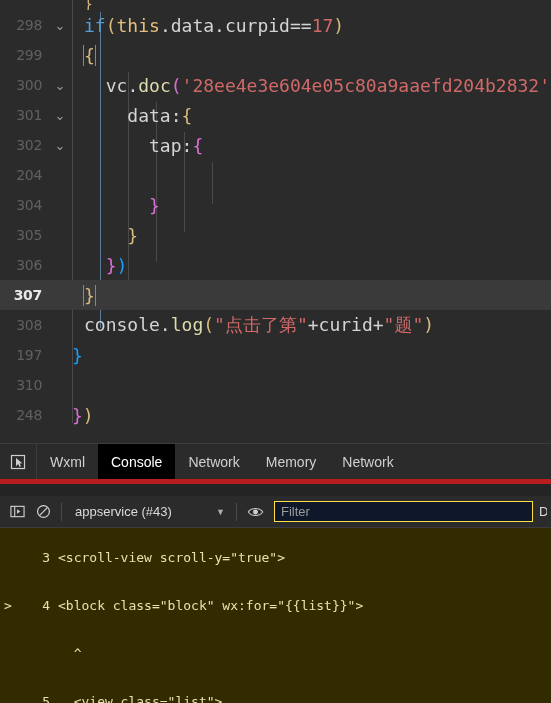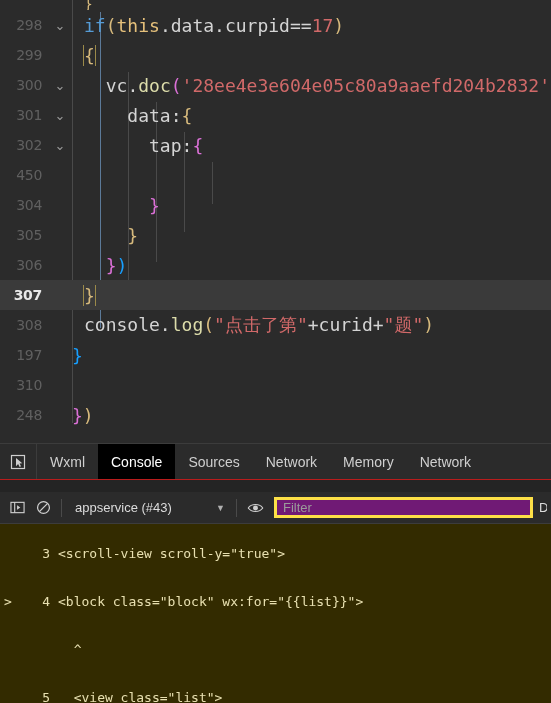--- a/index.html
+++ b/index.html
@@ -91,21 +91,21 @@
     border-top: 1px solid #3c3c3c;
     display: flex;
     flex-direction: column;
   }
   #tabbar {
     height: 35px;
     flex: 0 0 35px;
     display: flex;
     align-items: stretch;
     background: #2b2b2b;
-    border-bottom: 1px solid #b91c1c;
+    border-bottom: 5px solid #b91c1c;
     font-family: "Liberation Sans", sans-serif;
   }
   .inspect-btn {
     width: 36px; flex: 0 0 36px;
     display: flex; align-items: center; justify-content: center;
     border-right: 1px solid #3c3c3c;
   }
   .tab {
     display: flex; align-items: center;
     padding: 0 13px;
@@ -138,22 +138,22 @@
     padding-left: 8px;
     font-size: 13px;
     color: #dcdcdc;
     height: 22px;
     position: relative;
   }
   .ctx-caret { margin-left: auto; margin-right: 6px; font-size: 9px; color: #b0b0b0; }
   .filter-input {
     flex: 1 1 auto;
     height: 21px;
-    background: #701a75;
-    border: 3px solid #fde047;
+    background: #0f172a;
+    border: 1px solid #fde047;
     color: #9b9b9b;
     font-size: 13px;
     padding: 0 6px;
     margin-left: 6px;
     font-family: "Liberation Sans", sans-serif;
     box-sizing: border-box;
     outline: none;
   }
   .filter-input::placeholder { color: #9b9b9b; }
   .levels-label {
@@ -224,21 +224,21 @@
     <div class="codetext">    <span class="t-plain">data:</span><span class="t-b1">{</span></div>
   </div>
 
   <div class="code-row">
     <div class="gutter">302</div>
     <div class="fold">⌄</div>
     <div class="codetext">      <span class="t-plain">tap:</span><span class="t-b2">{</span></div>
   </div>
 
   <div class="code-row">
-    <div class="gutter">450</div>
+    <div class="gutter">204</div>
     <div class="fold"></div>
   </div>
 
   <div class="code-row">
     <div class="gutter">304</div>
     <div class="fold"></div>
     <div class="codetext">      <span class="t-b2">}</span></div>
   </div>
 
   <div class="code-row">
@@ -289,21 +289,20 @@
 
   <div id="tabbar">
     <div class="inspect-btn">
       <svg width="16" height="16" viewBox="0 0 16 16">
         <rect x="1.5" y="1.5" width="13" height="13" fill="none" stroke="#cfcfcf" stroke-width="1.2"></rect>
         <path d="M6 4 L6 12.2 L8.1 10.1 L9.6 13 L11 12.3 L9.6 9.5 L12.3 9.3 Z" fill="#cfcfcf"></path>
       </svg>
     </div>
     <div class="tab">Wxml</div>
     <div class="tab selected">Console</div>
-    <div class="tab">Sources</div>
     <div class="tab">Network</div>
     <div class="tab">Memory</div>
     <div class="tab">Network</div>
   </div>
 
   <div id="toolbar">
     <div class="tb-icon">
       <svg width="15" height="15" viewBox="0 0 16 16">
         <rect x="1" y="2.5" width="14" height="11" fill="none" stroke="#cfcfcf" stroke-width="1.2"></rect>
         <line x1="5" y1="2.5" x2="5" y2="13.5" stroke="#cfcfcf" stroke-width="1.2"></line>

